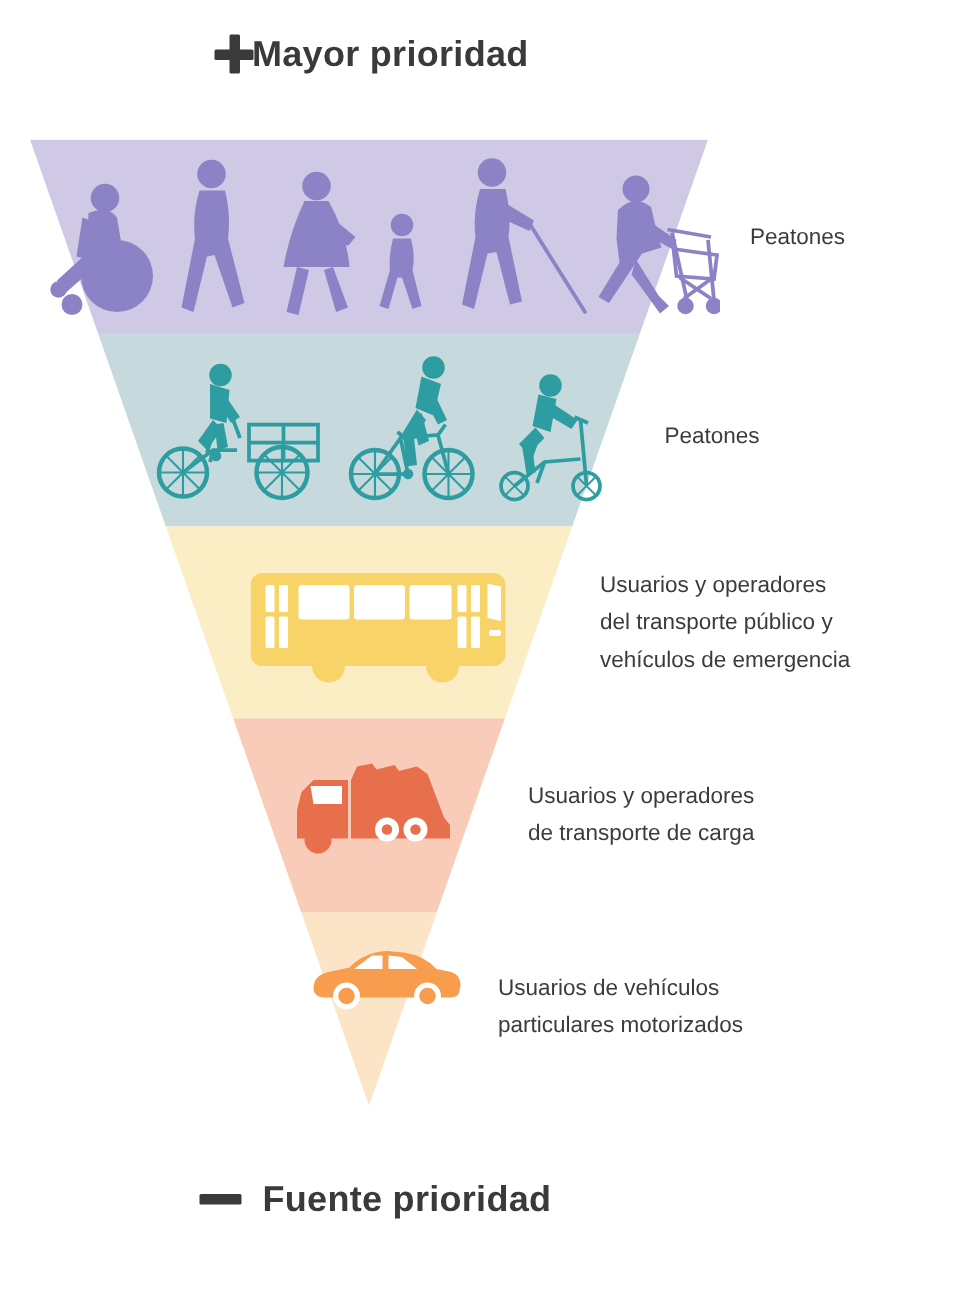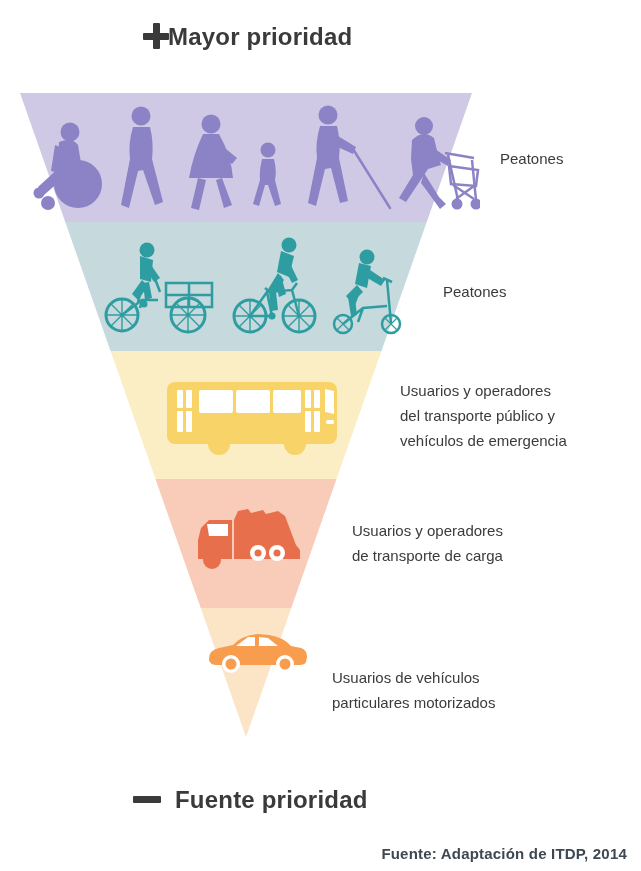--- a/index.html
+++ b/index.html
@@ -233,21 +233,20 @@
     </g>
   </svg>
 
   <div class="tier-label" style="left:500px; top:158px;">Peatones</div>
   <div class="tier-label" style="left:443px; top:291px;">Peatones</div>
   <div class="tier-label" style="left:400px; top:415px;">Usuarios y operadores
 del transporte público y
 vehículos de emergencia</div>
   <div class="tier-label" style="left:352px; top:543px;">Usuarios y operadores
 de transporte de carga</div>
-  <div class="tier-label" style="left:332px; top:690px;">Usuarios de vehículos
+  <div class="tier-label" style="left:332px; top:671px;">Usuarios de vehículos
 particulares motorizados</div>
 
   <span class="minus-icon" style="left:133px; top:796px;"></span>
   <span class="title-text" style="left:175px; top:786px;">Fuente prioridad</span>
 
-  <div class="source-text">Fuente: Adaptación de ITDP, 2014</div>
 
 </div>
 
 </body></html>

